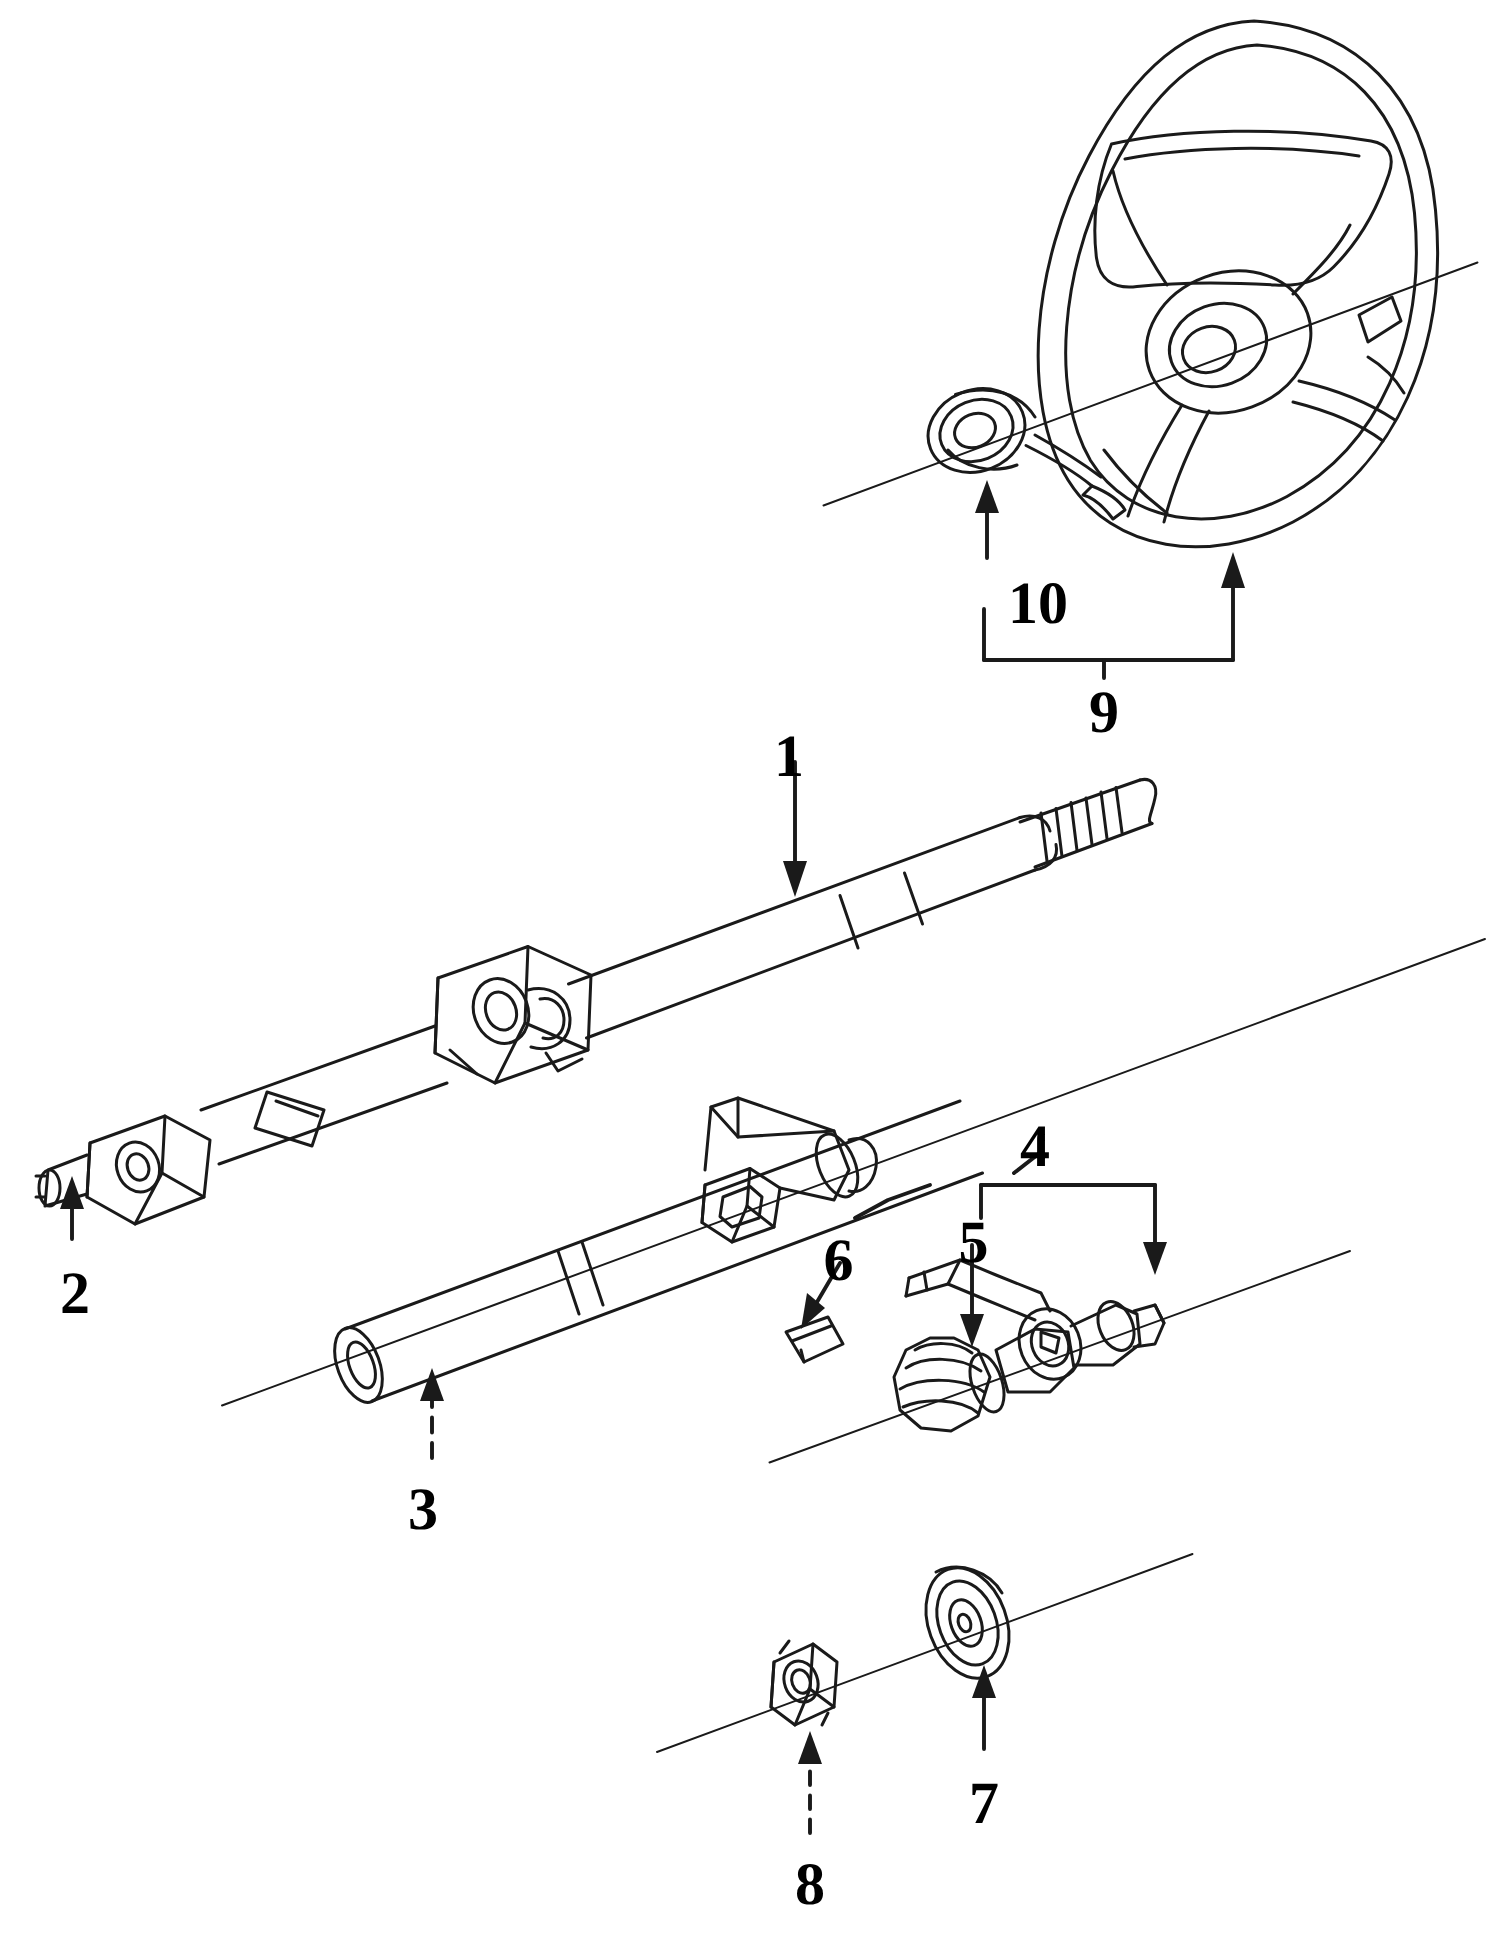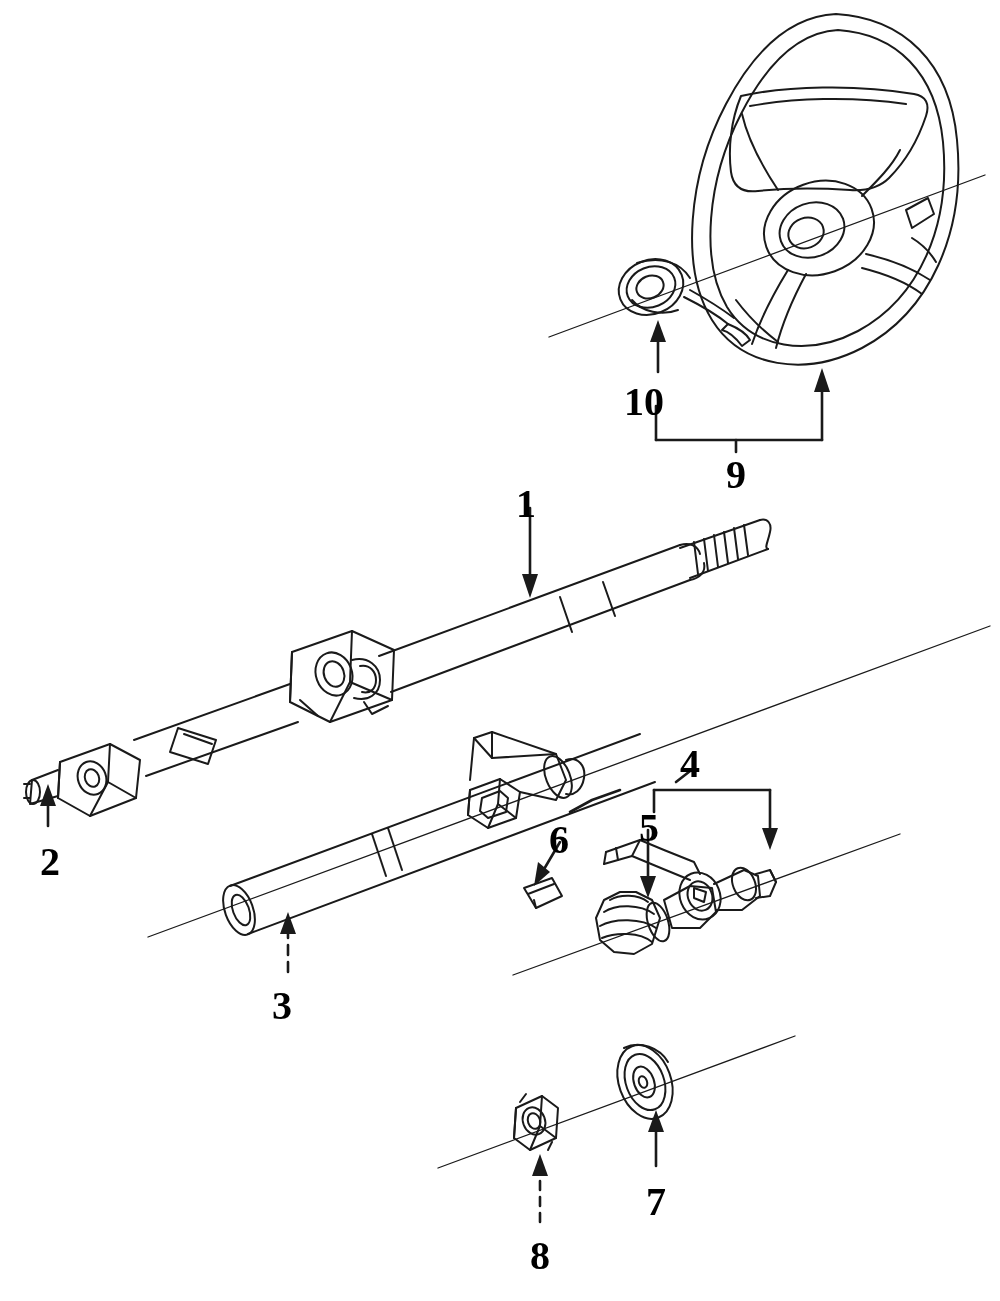--- a/index.html
+++ b/index.html
@@ -271,15 +271,15 @@
 
   <div class="callout size-lg" style="left:516px; top:484px;">1</div>
   <div class="callout size-lg" style="left:40px; top:842px;">2</div>
   <div class="callout size-lg" style="left:272px; top:986px;">3</div>
   <div class="callout size-lg" style="left:680px; top:744px;">4</div>
   <div class="callout size-lg" style="left:639px; top:808px;">5</div>
   <div class="callout size-lg" style="left:549px; top:820px;">6</div>
   <div class="callout size-lg" style="left:646px; top:1182px;">7</div>
   <div class="callout size-lg" style="left:530px; top:1236px;">8</div>
   <div class="callout size-lg" style="left:726px; top:455px;">9</div>
-  <div class="callout size-lg" style="left:624px; top:382px;">10</div>
+  <div class="callout size-lg" style="left:672px; top:382px;">10</div>
 
 </div>
 
 </body></html>

